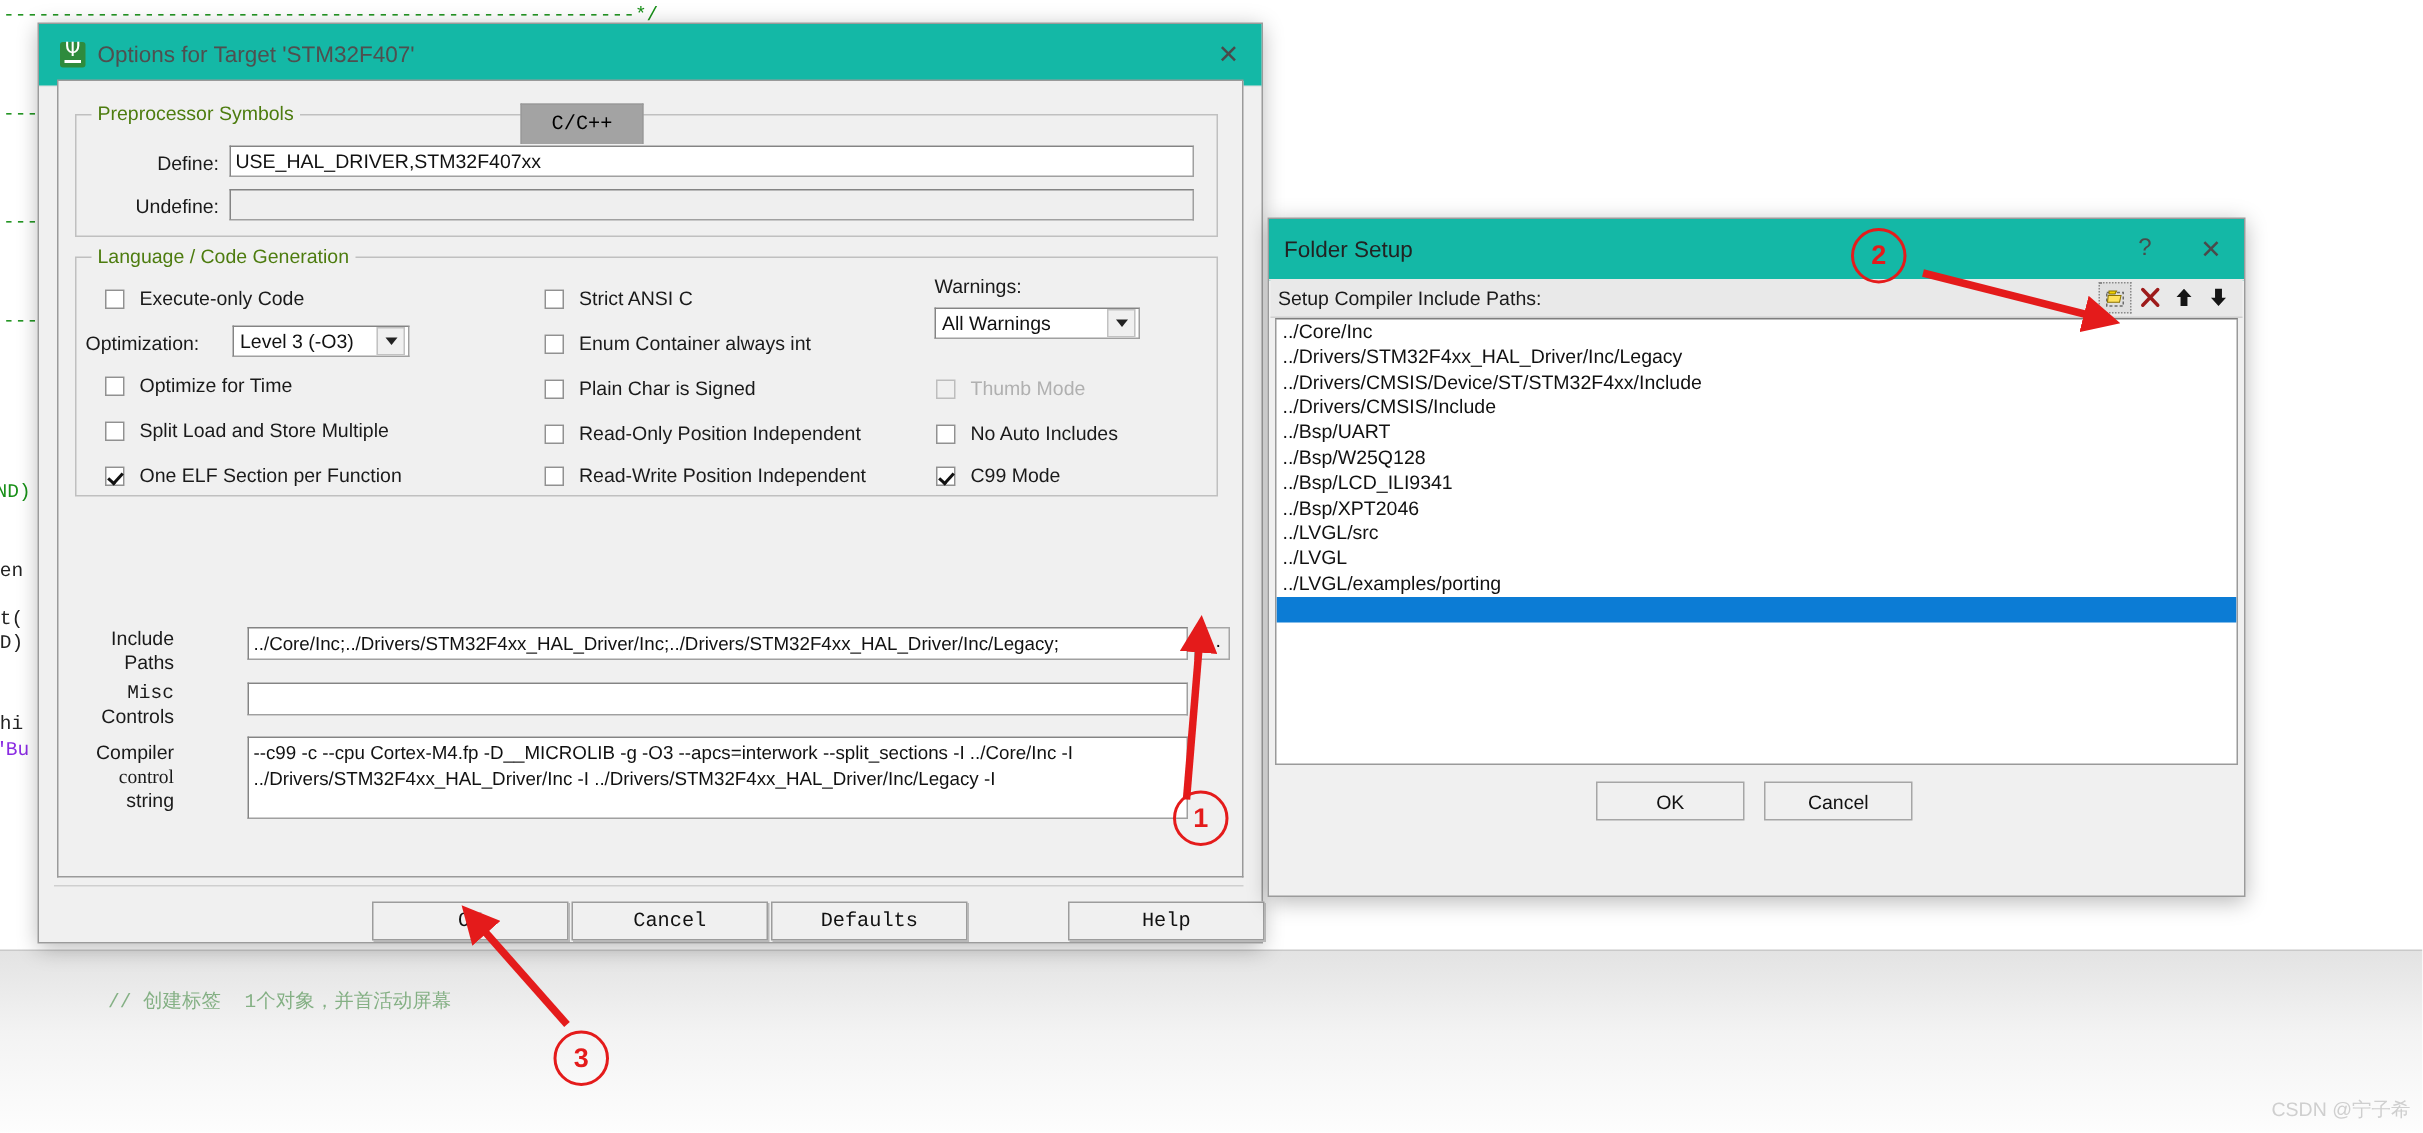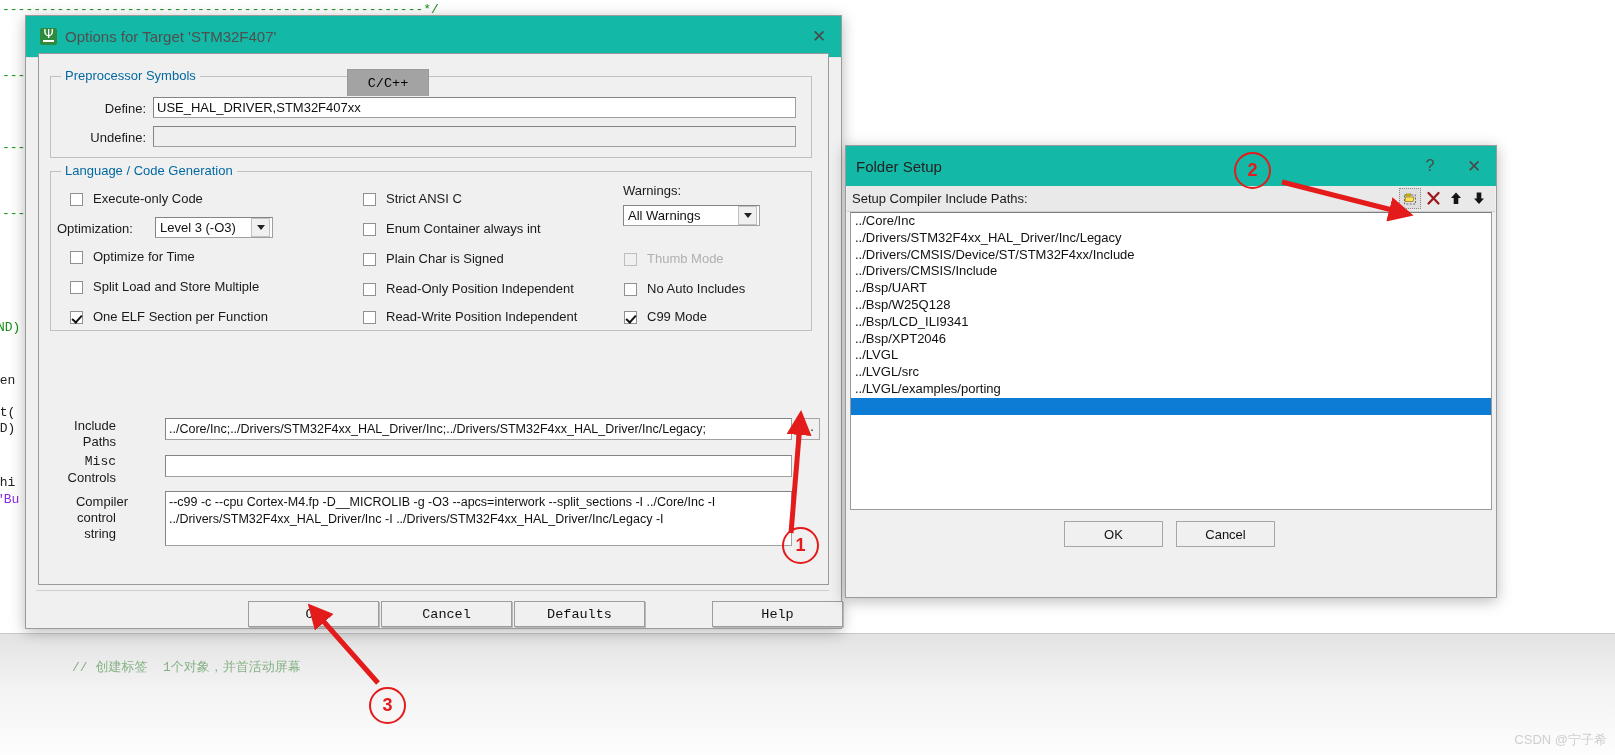--- a/index.html
+++ b/index.html
@@ -46,21 +46,21 @@
      background:#f0f0f0;border-right:1px solid #9a9a9a;text-align:center;}
   .tab.sel{background:#a3a3a3;border:1px solid #9a9a9a;border-bottom:none;
      top:-3px;height:26px;line-height:27px;border-right:1px solid #9a9a9a;z-index:3;}
   .tabstrip-line{position:absolute;left:12px;right:12px;top:37px;height:1px;background:#9a9a9a;}
 
   .panel{position:absolute;left:12px;top:38px;width:789px;height:530px;background:#f0f0f0;
      border:1px solid #9a9a9a;border-top:none;}
 
   .group{position:absolute;border:1px solid #c0c0c0;}
   .group > .glabel{position:absolute;top:-9px;left:10px;background:#f0f0f0;padding:0 4px;
-     font-size:13px;color:#0369a1;}
+     font-size:13px;color:#4d7c0f;}
 
   .lbl{position:absolute;font-size:13px;color:#1a1a1a;}
   .lbl.r{text-align:right;}
 
   .tfield{position:absolute;background:#fff;border:1px solid #a0a0a0;
      border-top-color:#848484;border-left-color:#848484;
      font-size:13px;color:#111;padding:2px 3px;box-sizing:border-box;
      overflow:hidden;white-space:nowrap;display:flex;align-items:center;}
   .tfield.grey{background:#efefef;}
   .tfield.multi{white-space:normal;display:block;line-height:17px;padding-top:2px;}
@@ -227,22 +227,22 @@
 
     <span class="lbl r" style="left:15px;top:364px;width:62px;">Include</span>
     <span class="lbl r" style="left:15px;top:380px;width:62px;">Paths</span>
     <span class="tfield" style="left:126px;top:364px;width:627px;height:22px;font-size:12.5px;">../Core/Inc;../Drivers/STM32F4xx_HAL_Driver/Inc;../Drivers/STM32F4xx_HAL_Driver/Inc/Legacy;</span>
     <span class="btn plain ell" style="left:757px;top:364px;width:24px;height:22px;">...</span>
 
     <span class="lbl r" style="left:15px;top:400px;width:62px;font-family:Liberation Mono, monospace;">Misc</span>
     <span class="lbl r" style="left:15px;top:416px;width:62px;">Controls</span>
     <span class="tfield" style="left:126px;top:401px;width:627px;height:22px;"></span>
 
-    <span class="lbl r" style="left:20px;top:440px;width:69px;">Compiler</span>
-    <span class="lbl r" style="left:8px;top:456px;width:69px;">control</span>
+    <span class="lbl r" style="left:8px;top:440px;width:69px;">Compiler</span>
+    <span class="lbl r" style="left:8px;top:456px;width:69px;font-family:Liberation Serif, serif;">control</span>
     <span class="lbl r" style="left:8px;top:472px;width:69px;">string</span>
     <div class="tfield multi" style="left:126px;top:437px;width:627px;height:55px;font-size:12.5px;">
       <div>--c99 -c --cpu Cortex-M4.fp -D__MICROLIB -g -O3 --apcs=interwork --split_sections -I ../Core/Inc -I</div>
       <div>../Drivers/STM32F4xx_HAL_Driver/Inc -I ../Drivers/STM32F4xx_HAL_Driver/Inc/Legacy -I</div>
     </div>
   </div>
 
   <div class="sep-line" style="left:10px;top:574px;width:793px;"></div>
   <div class="btn" style="left:222px;top:585px;width:131px;height:26px;">OK</div>
   <div class="btn" style="left:355px;top:585px;width:131px;height:26px;">Cancel</div>
@@ -288,22 +288,22 @@
 
   <div class="fs-list">
     <div class="fs-item">../Core/Inc</div>
     <div class="fs-item">../Drivers/STM32F4xx_HAL_Driver/Inc/Legacy</div>
     <div class="fs-item">../Drivers/CMSIS/Device/ST/STM32F4xx/Include</div>
     <div class="fs-item">../Drivers/CMSIS/Include</div>
     <div class="fs-item">../Bsp/UART</div>
     <div class="fs-item">../Bsp/W25Q128</div>
     <div class="fs-item">../Bsp/LCD_ILI9341</div>
     <div class="fs-item">../Bsp/XPT2046</div>
+    <div class="fs-item">../LVGL/src</div>
     <div class="fs-item">../LVGL</div>
-    <div class="fs-item">../LVGL/src</div>
     <div class="fs-item">../LVGL/examples/porting</div>
     <div class="fs-item sel"></div>
   </div>
 
   <div class="btn plain" style="left:218px;top:375px;width:99px;height:26px;">OK</div>
   <div class="btn plain" style="left:330px;top:375px;width:99px;height:26px;">Cancel</div>
 </div>
 
 <svg class="arrow-svg" style="left:0;top:0;width:1615px;height:755px;">
   <defs>

